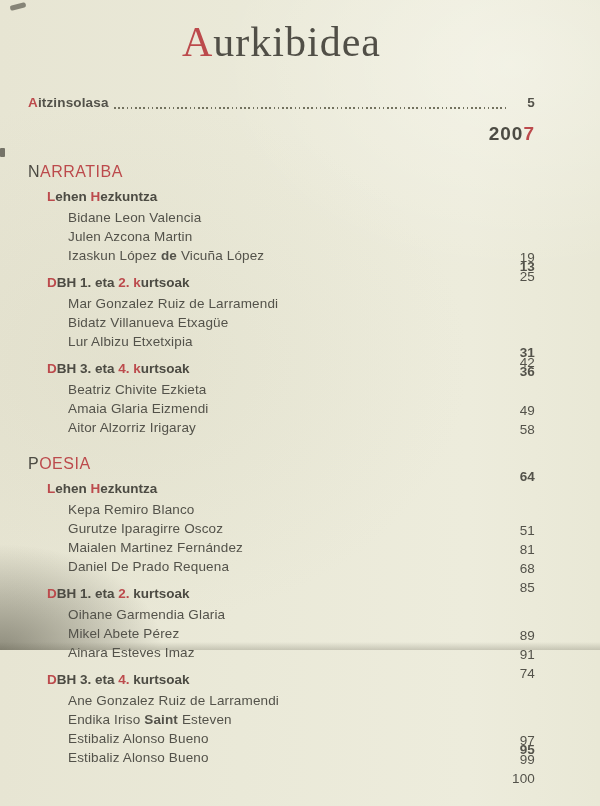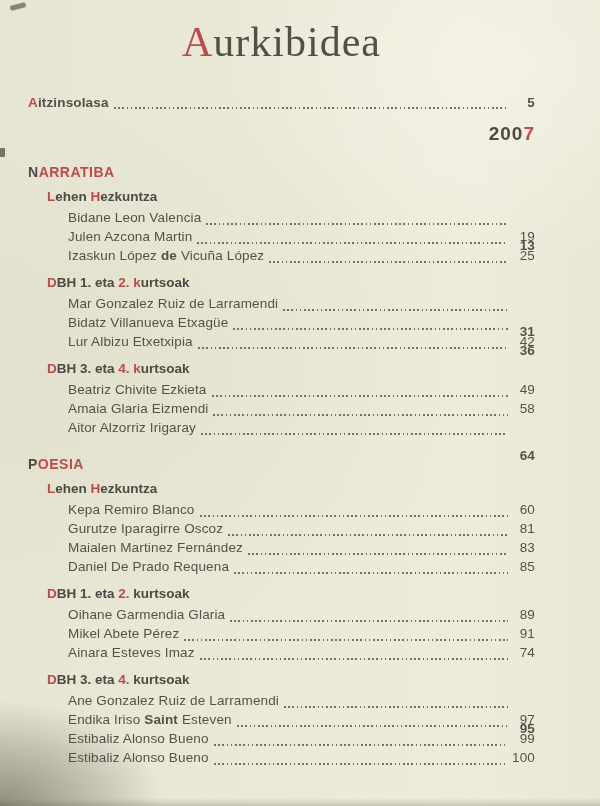--- a/index.html
+++ b/index.html
@@ -5,21 +5,21 @@
   html,body{margin:0;padding:0;}
   body{
     width:600px;height:806px;overflow:hidden;position:relative;
     font-family:"Liberation Sans", sans-serif;
     color:#53524a;
     background:
       radial-gradient(420px 300px at 85% 8%, rgba(255,255,250,0.35), rgba(255,255,250,0) 70%),
       radial-gradient(500px 380px at 20% 45%, rgba(201,198,172,0.18), rgba(201,198,172,0) 70%),
       linear-gradient(90deg, #e7e5d3 0%, #eae9d8 40%, #edecdc 78%, #e9e8d6 100%);
   }
-  .page{position:relative;width:600px;height:806px;}
+  .page{position:relative;width:600px;height:650px;}
   .content{padding:0 65px 0 28px;position:relative;z-index:2;}
 
   .red{color:#bc4a4c;}
   .bold{font-weight:bold;margin-top:28px;}
 
   .title{
     font-family:"Liberation Serif", serif;
     font-size:42px;line-height:44px;font-weight:normal;
     text-align:center;padding-top:20px;letter-spacing:1px;
     color:#514f47;margin:0;
@@ -31,27 +31,27 @@
     flex:1;height:2px;align-self:flex-end;margin:0 3px 3px 5px;
     background:repeating-linear-gradient(to right, #73725f 0 1.6px, transparent 1.6px 4.2px);
   }
   .entry-page{white-space:nowrap;min-width:24px;text-align:right;}
 
   .preface-row{margin-top:30px;font-weight:bold;height:18px;}
 
   .year{margin-top:10px;font-size:19px;line-height:24px;font-weight:bold;
     text-align:right;letter-spacing:1px;color:#4c4b43;}
 
-  .section-header{margin-top:18px;font-size:14px;line-height:16px;font-weight:bold;
+  .section-header{margin-top:18px;font-size:16px;line-height:16px;font-weight:normal;
     letter-spacing:0.5px;color:#4c4b43;}
   .section:nth-of-type(2) .section-header{}
 
   .group-heading{margin:9px 0 0 19px;font-size:13.5px;line-height:16px;font-weight:bold;color:#4c4b43;}
   .entries{margin-top:4px;}
-  .entries .entry-row{margin-left:40px;}
+  .entries .entry-row{margin-left:40px;flex-direction:column;}
 
   
   .smudge-tl{position:absolute;left:10px;top:4px;width:16px;height:5px;background:#5c5b50;
     border-radius:2px;transform:rotate(-14deg);opacity:.7;z-index:1;}
   .tick-left{position:absolute;left:0;top:148px;width:5px;height:9px;background:#4f4e44;
     border-radius:1px;opacity:.75;z-index:1;}
   .corner-shadow{position:absolute;left:0;bottom:0;width:170px;height:110px;z-index:1;
     background:radial-gradient(ellipse at 0% 100%, rgba(70,68,54,0.55), rgba(70,68,54,0) 68%);}
   .bottom-edge{position:absolute;left:0;bottom:0;width:100%;height:8px;z-index:1;
     background:linear-gradient(to top, rgba(90,88,72,0.25), rgba(90,88,72,0));}
@@ -129,31 +129,31 @@
             </div>
           </div>
         </div>
         <div class="section">
           <div class="section-header"><span>P</span><span class="red ">OESIA</span></div>
           <div class="group-heading"><span class="red ">L</span><span>ehen </span><span class="red ">H</span><span>ezkuntza</span></div>
           <div class="entries">
             <div class="entry-row">
               <span class="entry-name"><span>Kepa Remiro Blanco</span></span>
               <span class="leader"></span>
-              <span class="entry-page">60</span>
+              <span class="entry-page">51</span>
             </div>
             <div class="entry-row">
               <span class="entry-name"><span>Gurutze Iparagirre Oscoz</span></span>
               <span class="leader"></span>
               <span class="entry-page">81</span>
             </div>
             <div class="entry-row">
               <span class="entry-name"><span>Maialen Martinez Fernández</span></span>
               <span class="leader"></span>
-              <span class="entry-page">83</span>
+              <span class="entry-page">68</span>
             </div>
             <div class="entry-row">
               <span class="entry-name"><span>Daniel De Prado Requena</span></span>
               <span class="leader"></span>
               <span class="entry-page">85</span>
             </div>
           </div>
           <div class="group-heading"><span class="red ">D</span><span>BH 1. eta </span><span class="red ">2.</span><span> kurtsoak</span></div>
           <div class="entries">
             <div class="entry-row">

